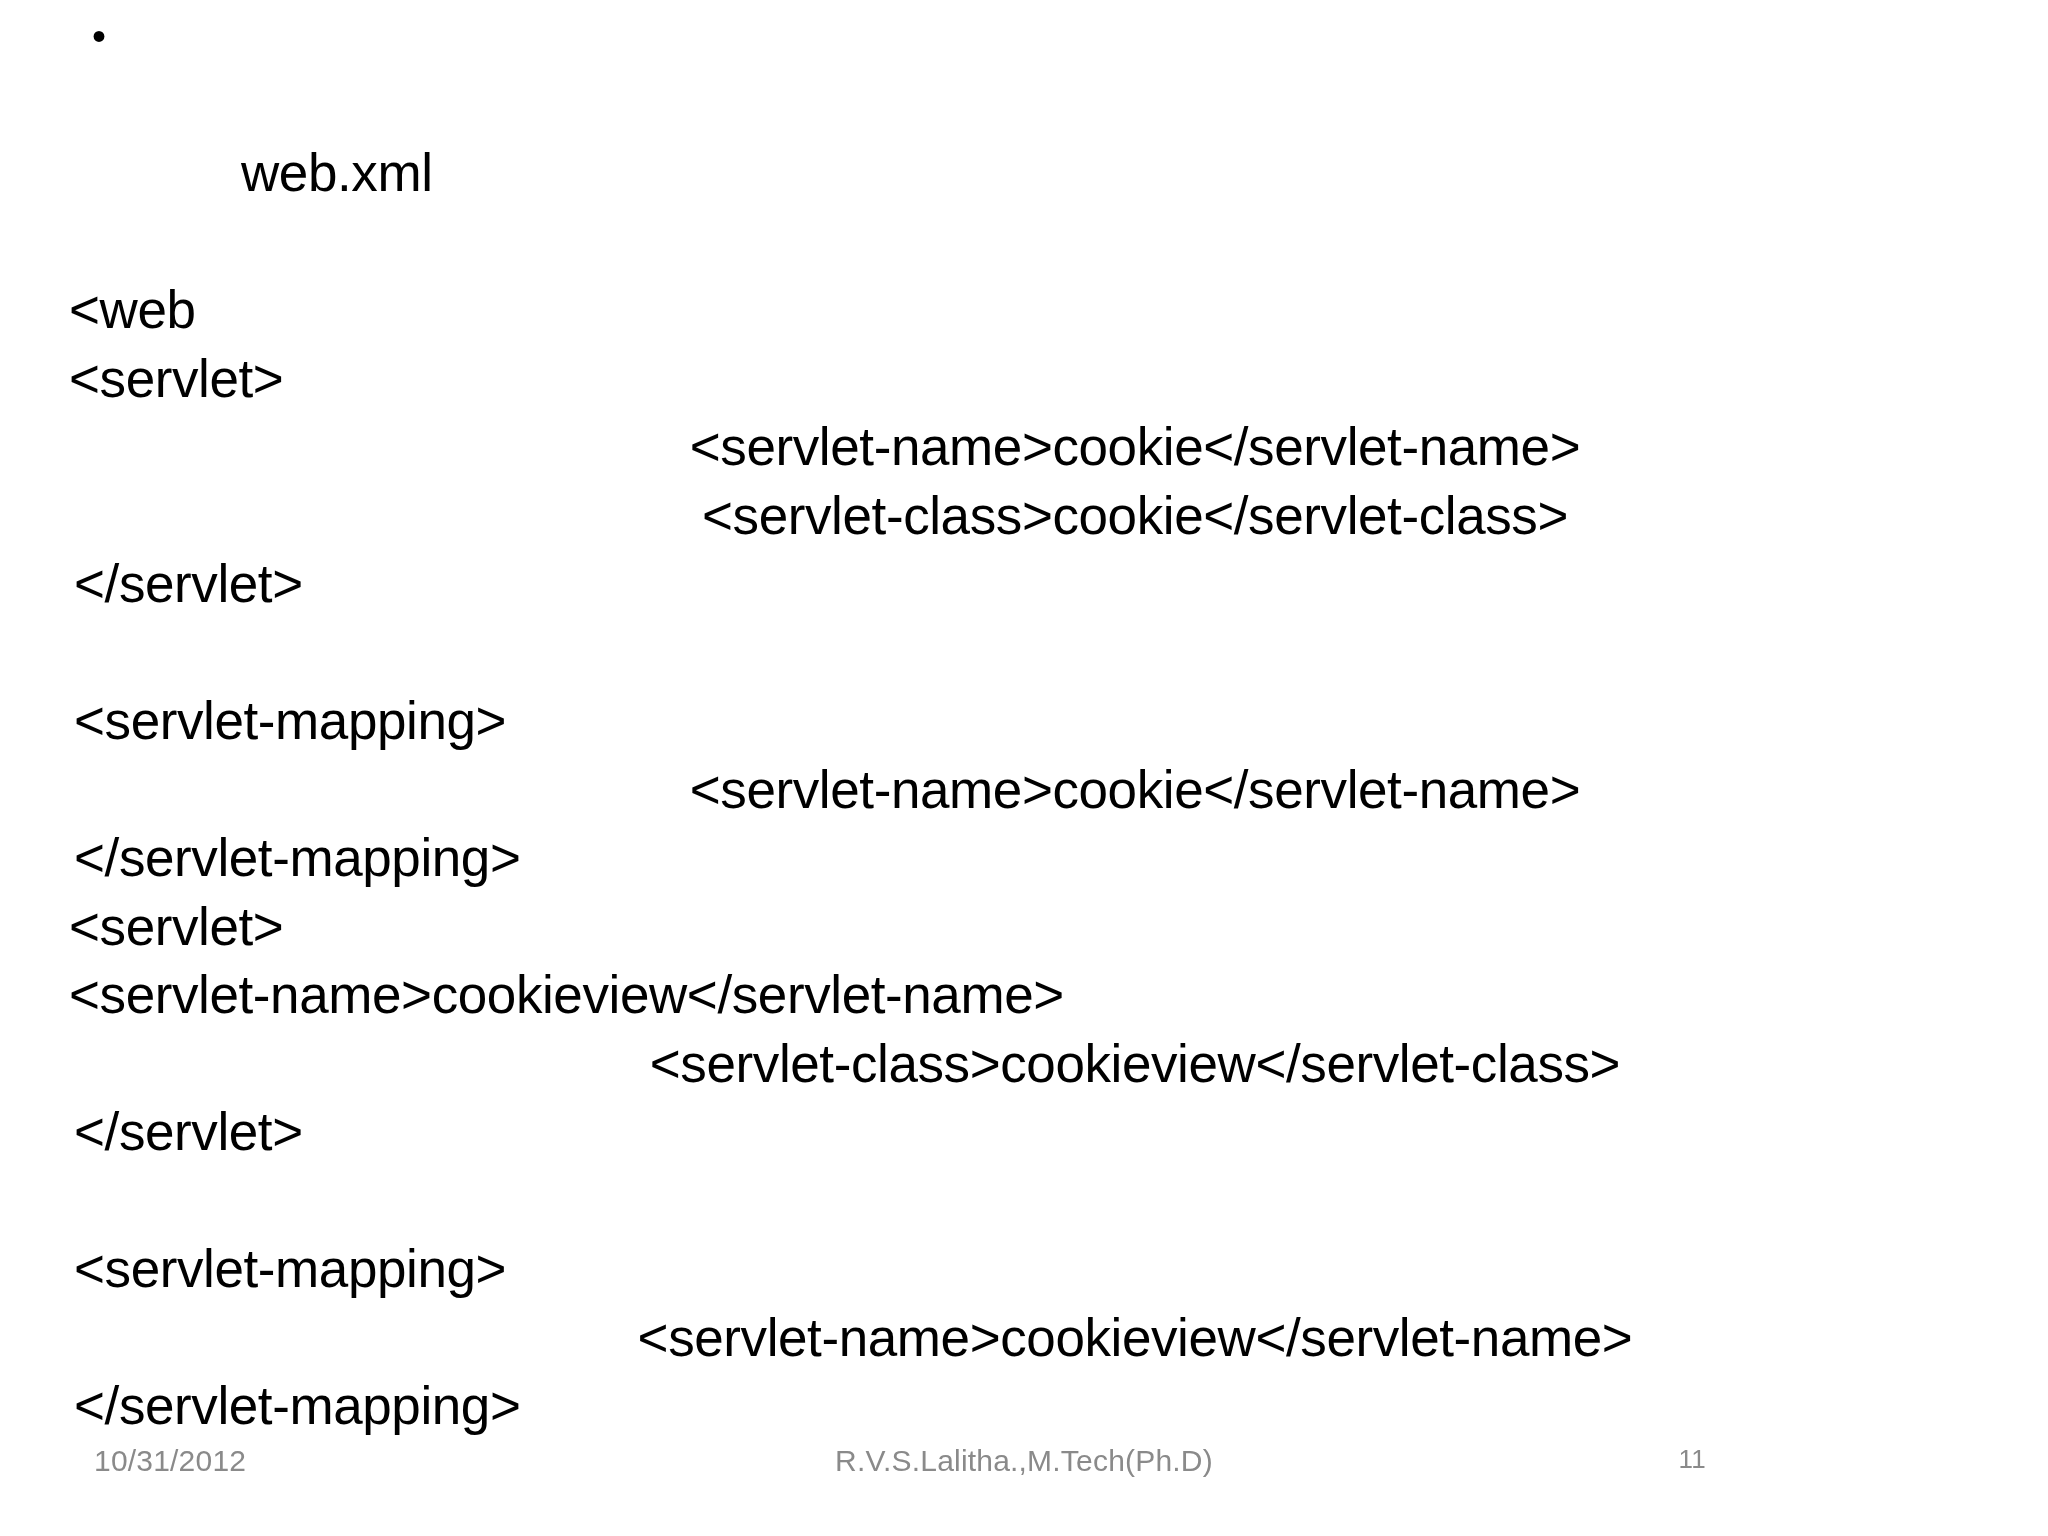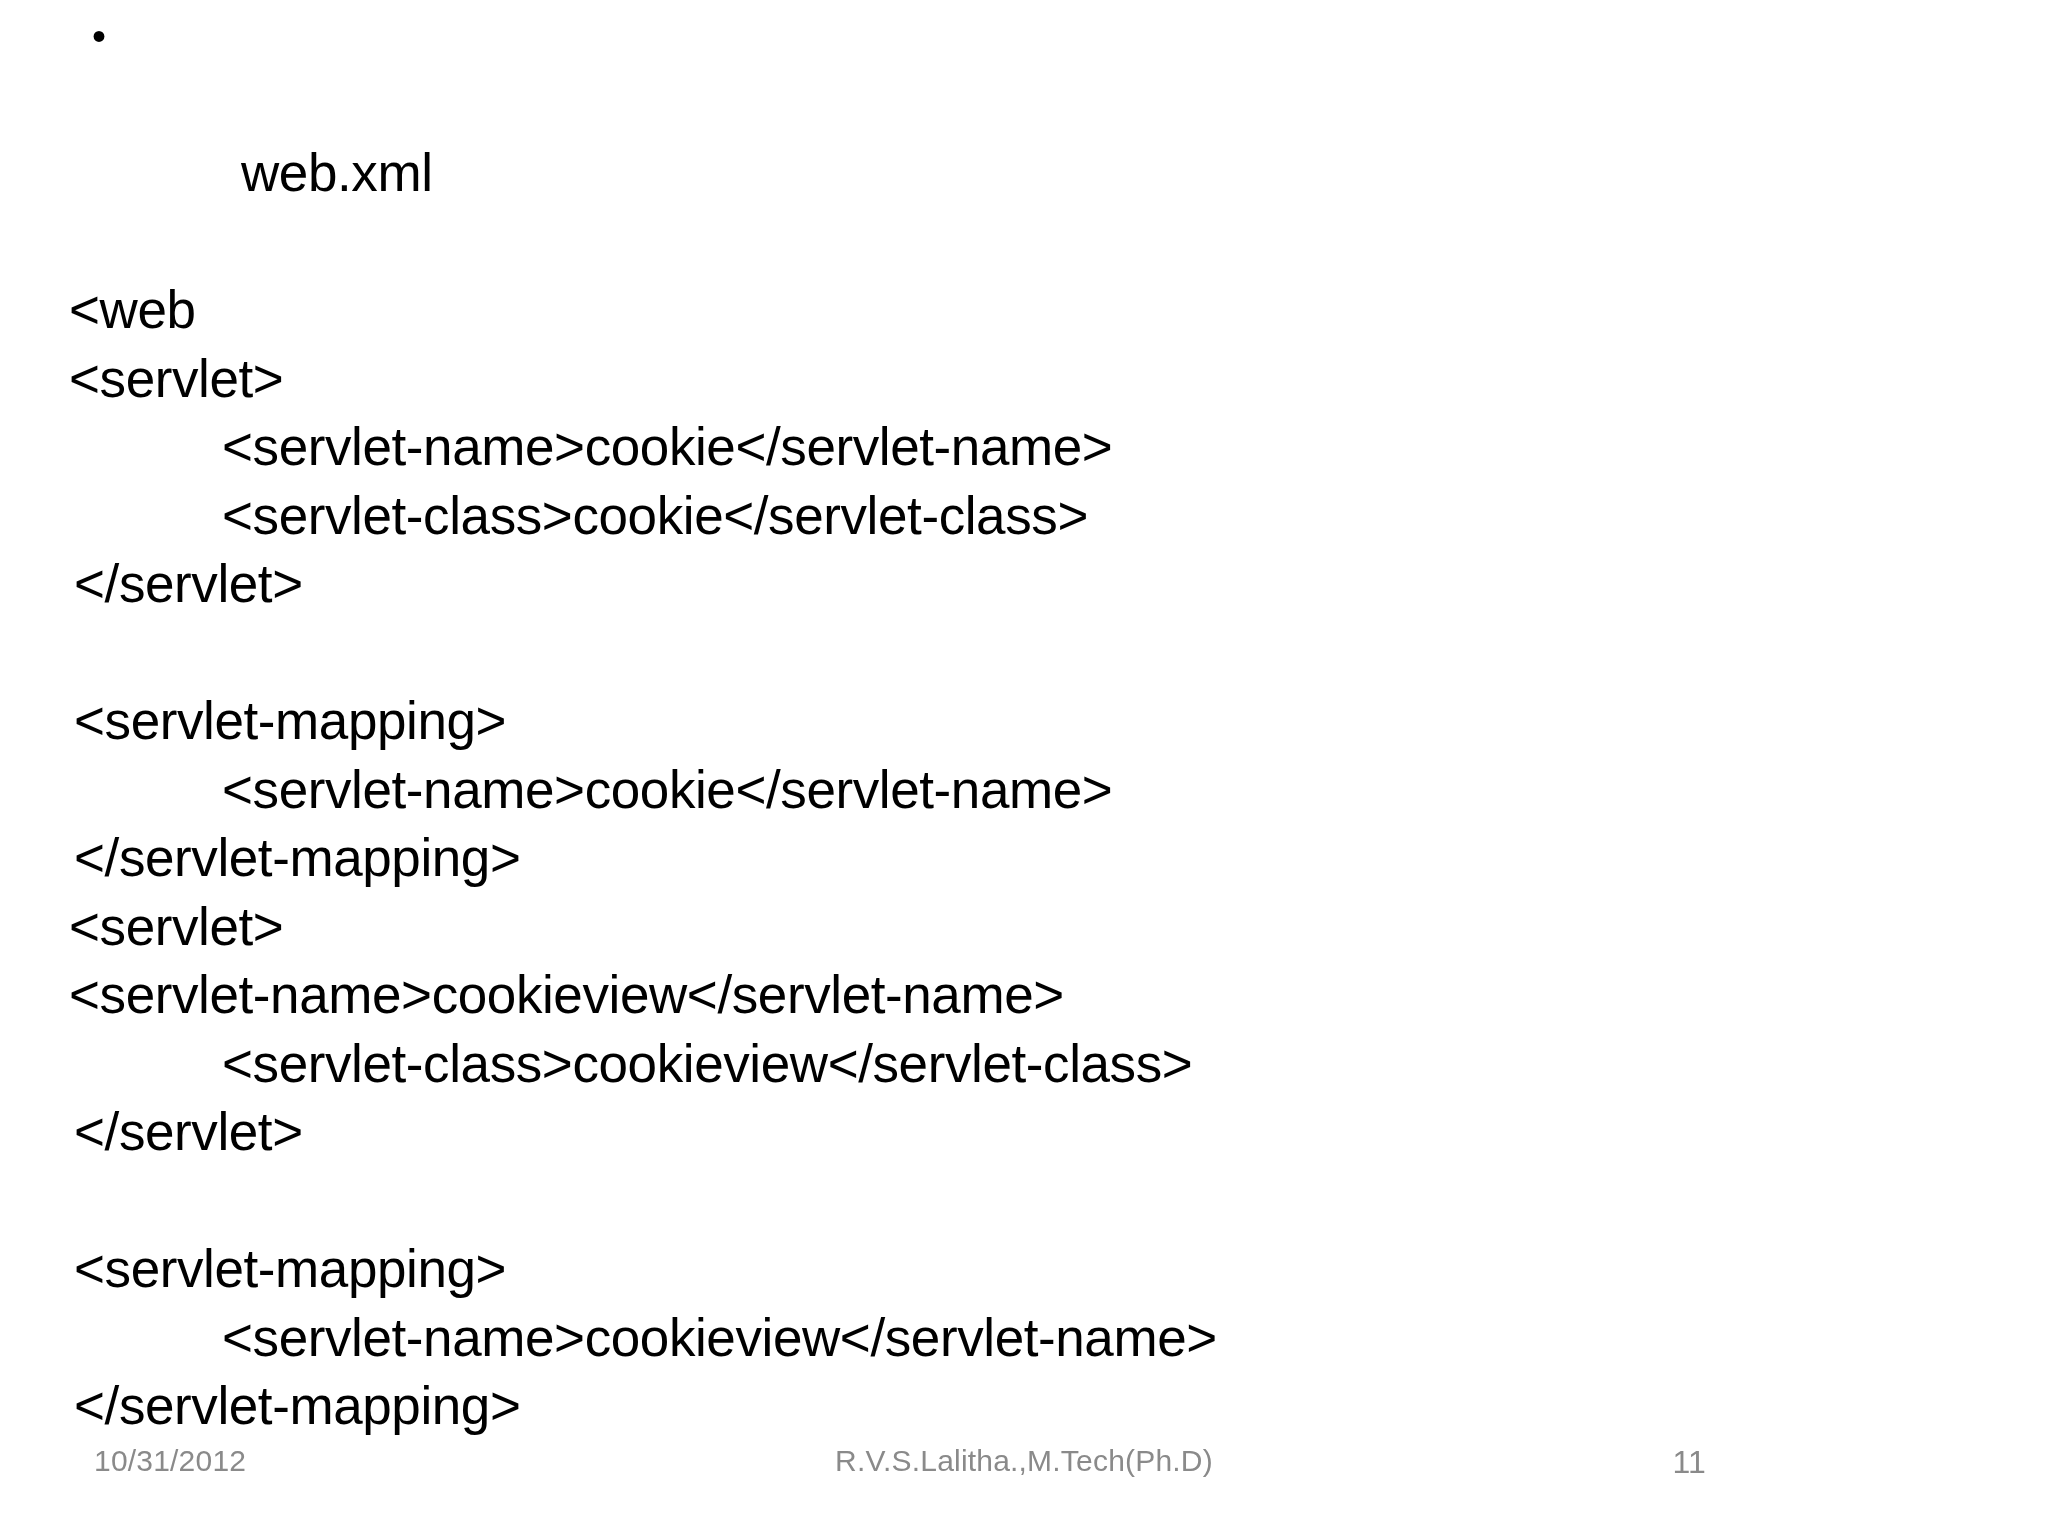--- a/index.html
+++ b/index.html
@@ -54,21 +54,21 @@
     left: 92px;
     top: 0;
     font-size: 40px;
     line-height: 68.5px;
     color: #000000;
   }
 
   
   .ind0 { padding-left: 69px; }
   .ind1 { padding-left: 74px; }
-  .ind2 { padding-left: 222px; }
+  .ind2 { padding-left: 222px; text-align: center; }
 
   .blank-line {
     height: 68.5px;
     line-height: 68.5px;
     font-size: 53px;
     white-space: pre;
   }
 
   
   .footer {
@@ -95,21 +95,21 @@
     text-align: center;
     font-size: 30px;
     color: #8a8a8a;
     letter-spacing: 0.2px;
     white-space: nowrap;
   }
   .footer-page {
     position: absolute;
     right: 82px;
     top: 44px;
-    font-size: 32px;
+    font-size: 26px;
     color: #8a8a8a;
     letter-spacing: 0.2px;
     white-space: nowrap;
   }
 </style>
 </head>
 <body>
 
 <div class="slide">
 

